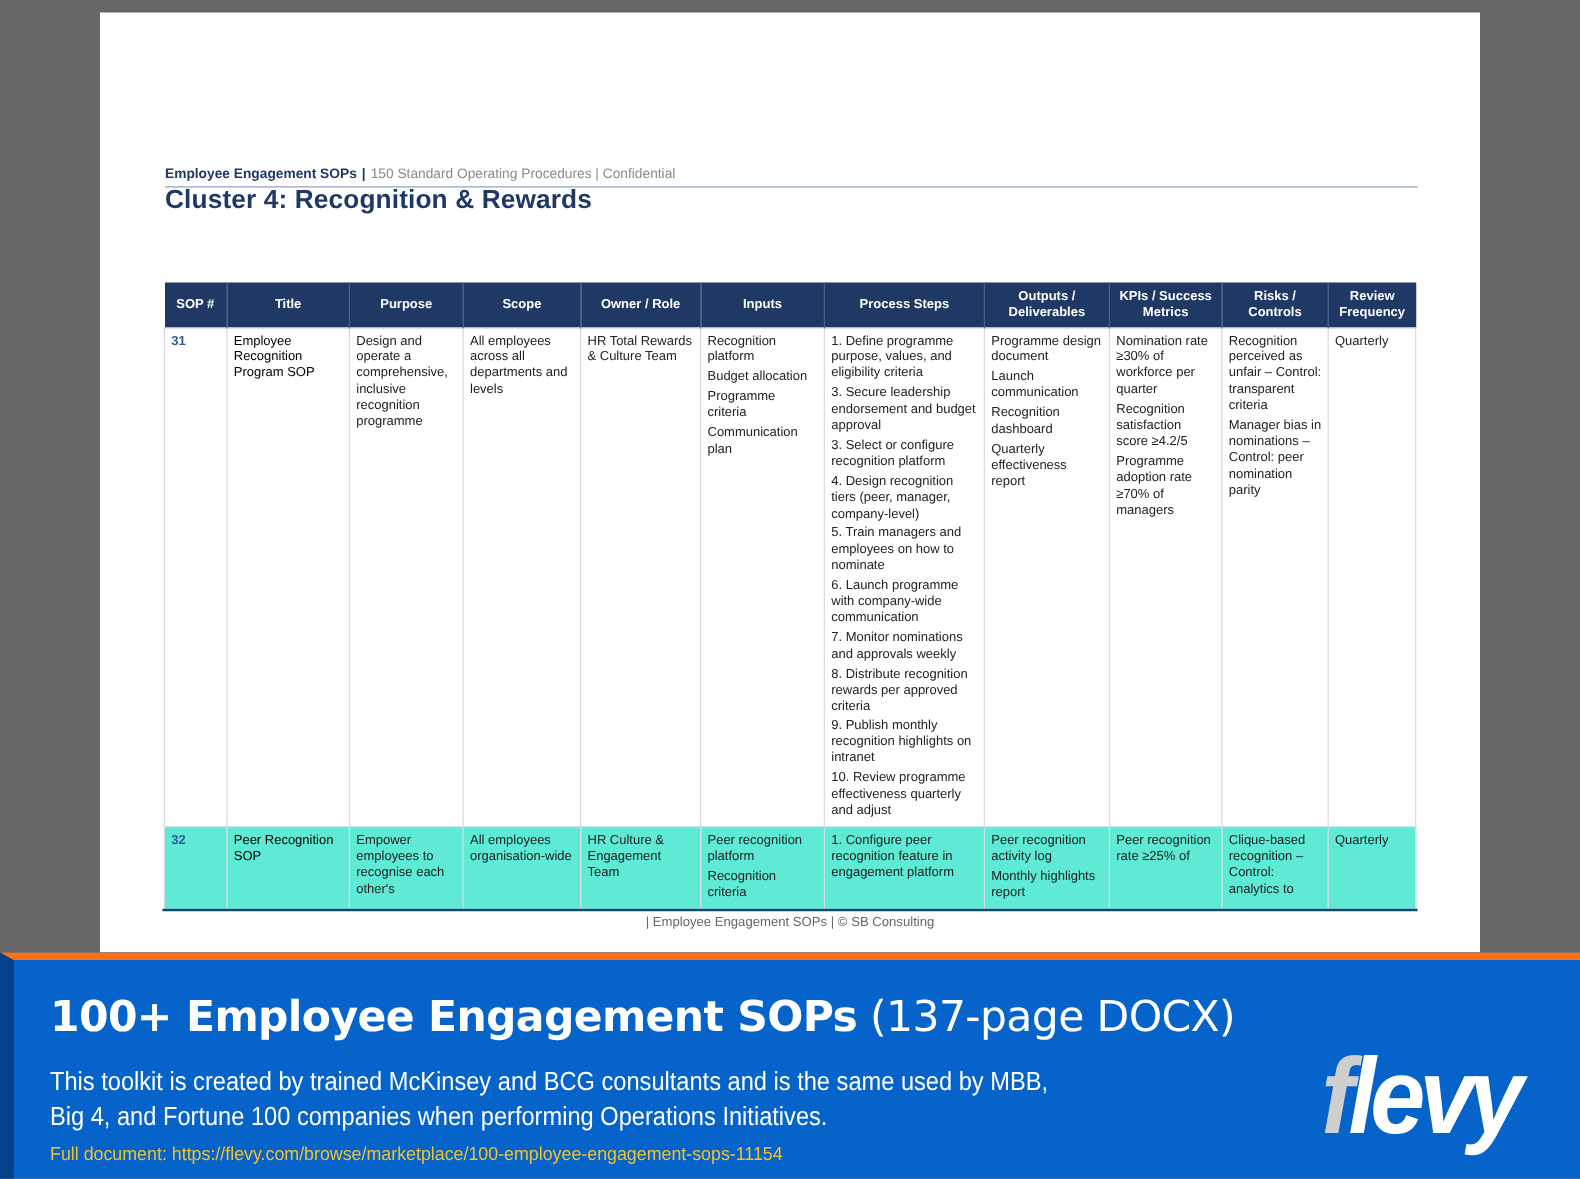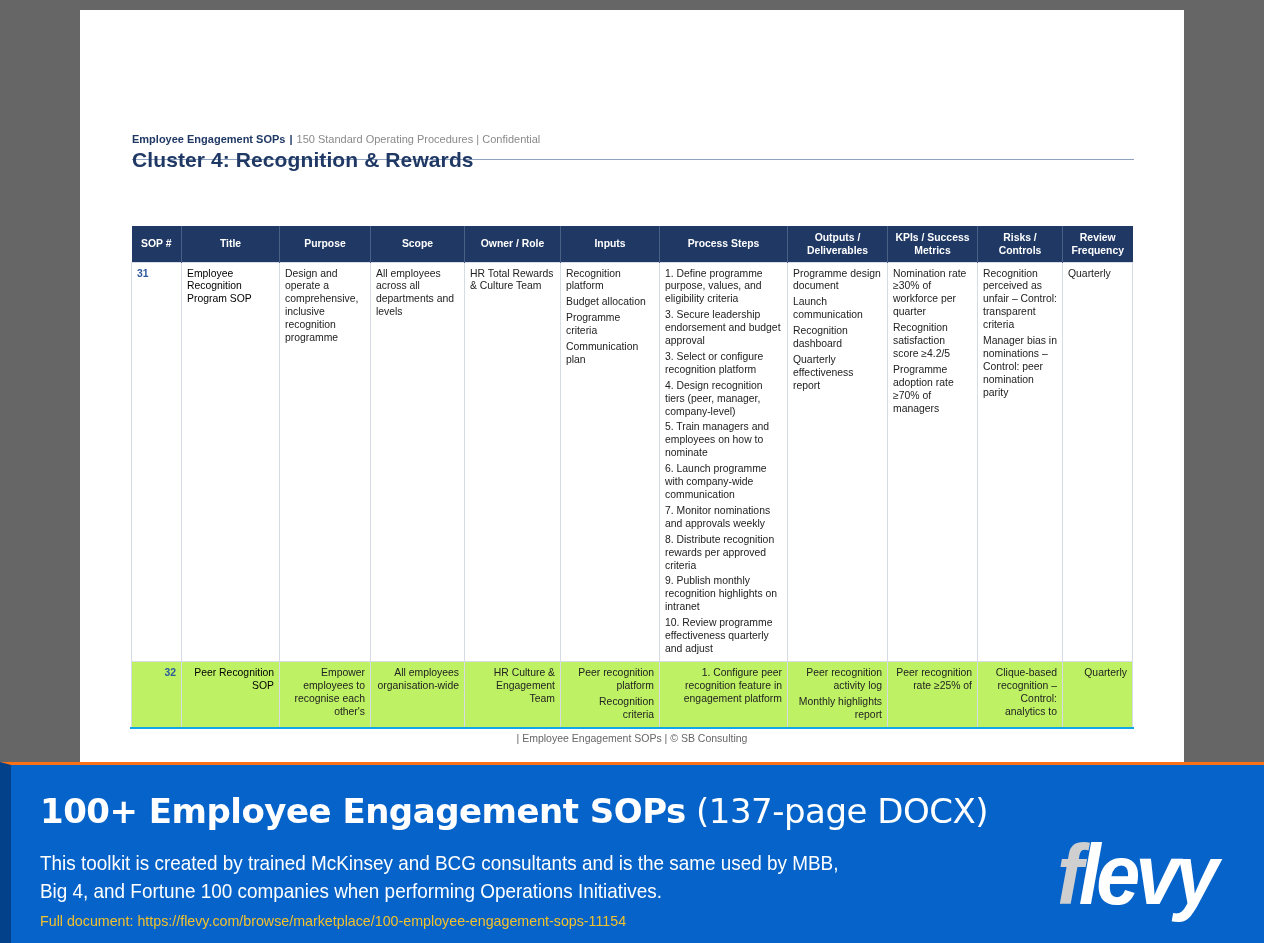--- a/index.html
+++ b/index.html
@@ -6,21 +6,21 @@
   html, body { width: 1264px; height: 943px; overflow: hidden; }
   body { background: #666666; position: relative; font-family: "Liberation Sans", sans-serif; }
 
   .page {
     position: absolute; left: 80px; top: 10px; width: 1104px; height: 752px;
     background: #ffffff;
   }
   .doc-header {
     position: absolute; left: 52px; top: 123px; width: 1002px;
     font-size: 11px; line-height: 13px; color: #8a8a8a;
-    border-bottom: 1px solid #8fa3c0; padding-bottom: 13px;
+    border-bottom: 1px solid #8fa3c0; padding-bottom: 3px;
   }
   .doc-header .brand { color: #1f3864; font-weight: bold; }
   .doc-header .sep { color: #1f3864; font-weight: bold; margin: 0 4px; }
 
   .cluster-title {
     position: absolute; left: 52px; top: 138px;
     font-size: 21px; font-weight: bold; color: #1f3864; letter-spacing: 0.1px;
   }
   .intro {
     position: absolute; left: 52px; top: 177px; width: 1000px;
@@ -35,34 +35,34 @@
   table.sop th {
     background: #1f3864; color: #ffffff; font-weight: bold; text-align: center;
     vertical-align: middle; height: 36px; padding: 0 3px; font-size: 10.4px; line-height: 13px;
     border-right: 1px solid #4a5f85;
   }
   table.sop th:last-child { border-right: none; }
   table.sop td {
     vertical-align: top; padding: 5px 5px 2px 5px;
     border: 1px solid #d6dbe6;
   }
-  table.sop tr.alt td { background: #bef264; text-align: right; }
+  table.sop tr.alt td { background: #5eead4; }
   td.num { color: #2e5a9a; font-weight: bold; }
   td.title { font-weight: normal; color: #000; }
   .item { display: block; margin-bottom: 3px; }
 
   .doc-footer {
     position: absolute; left: 50px; top: 717px; width: 1004px;
-    border-top: 2px solid #0ea5e9;
+    border-top: 2px solid #0c4a6e;
     text-align: center; font-size: 10.5px; color: #666; padding-top: 3px;
   }
 
   .banner {
     position: absolute; left: 0; top: 762px; width: 1264px; height: 181px;
-    background: #0563c9; border-top: 3px solid #f97316; border-left: 11px solid #03428a;
+    background: #0563c9; border-top: 6px solid #f97316; border-left: 11px solid #03428a;
   }
   .banner-title {
     position: absolute; left: 29px; top: 26px; font-size: 34px; color: #fff;
     font-family: "DejaVu Sans", sans-serif; letter-spacing: -0.5px;
   }
   .banner-title b { font-weight: bold; }
   .banner-title .light { font-weight: normal; }
   .banner-desc {
     position: absolute; left: 29px; top: 84px; width: 900px;
     font-size: 21px; line-height: 28px; color: #fff; transform: scaleX(0.9); transform-origin: left;

